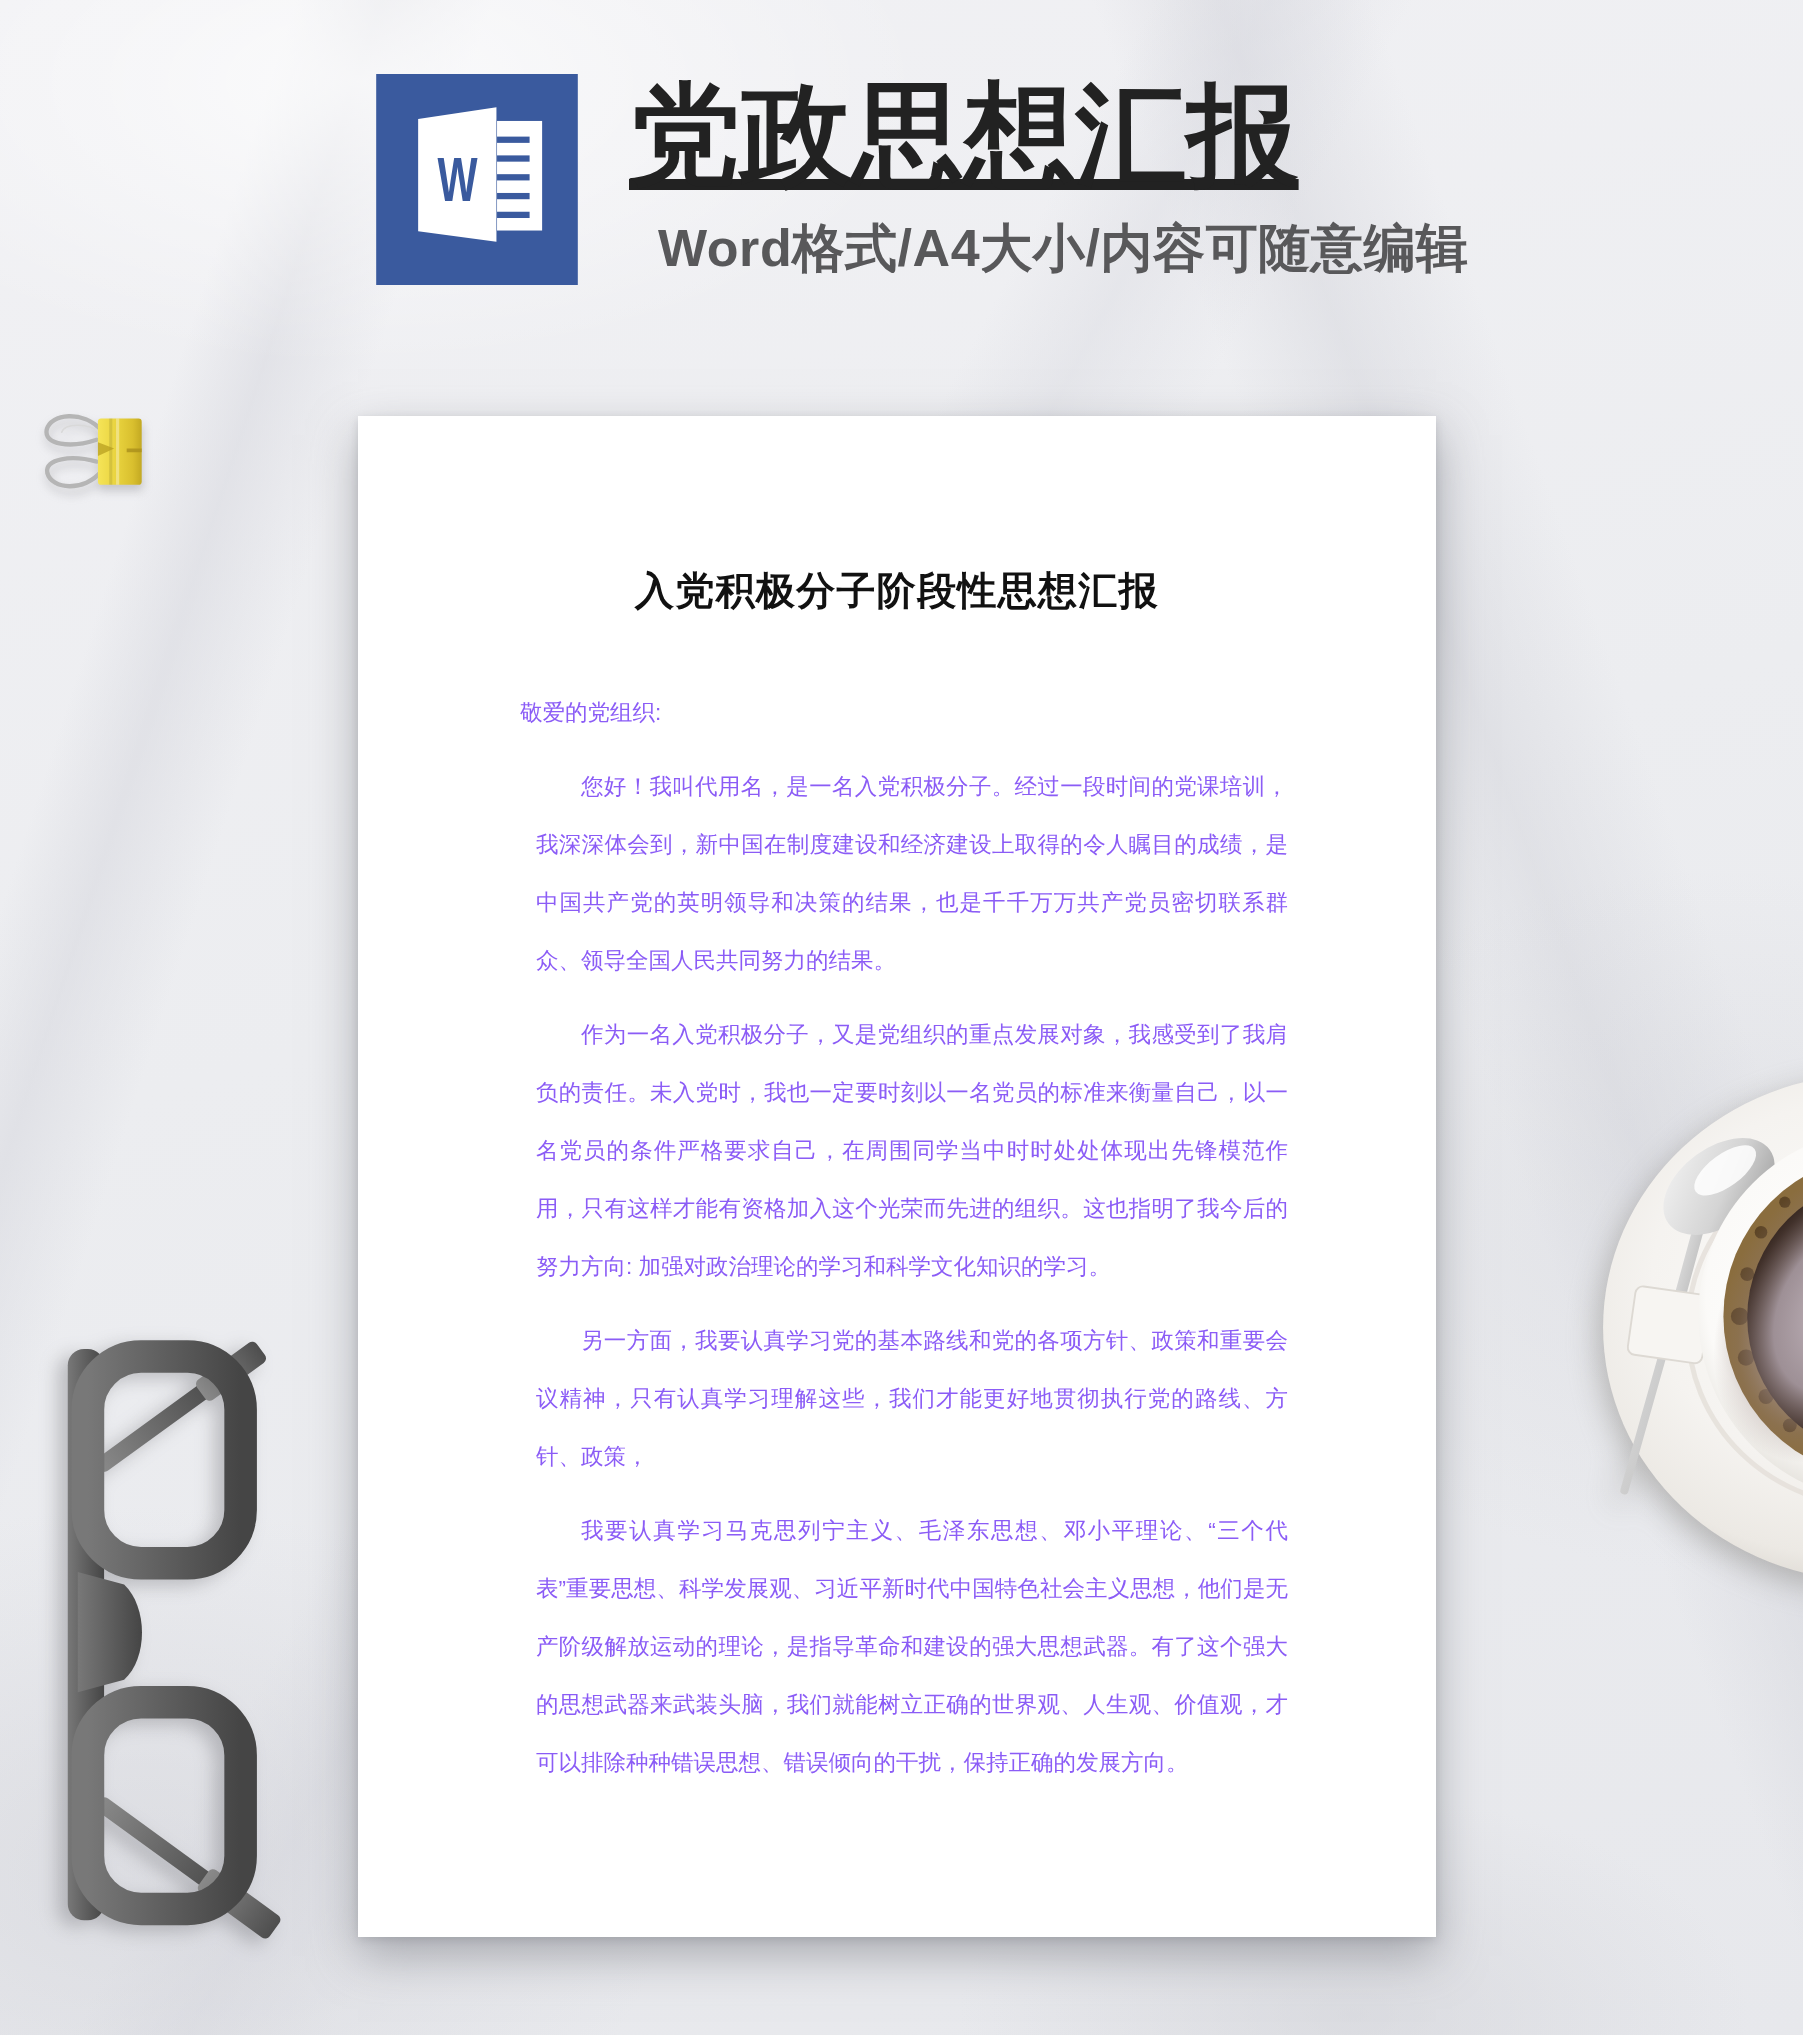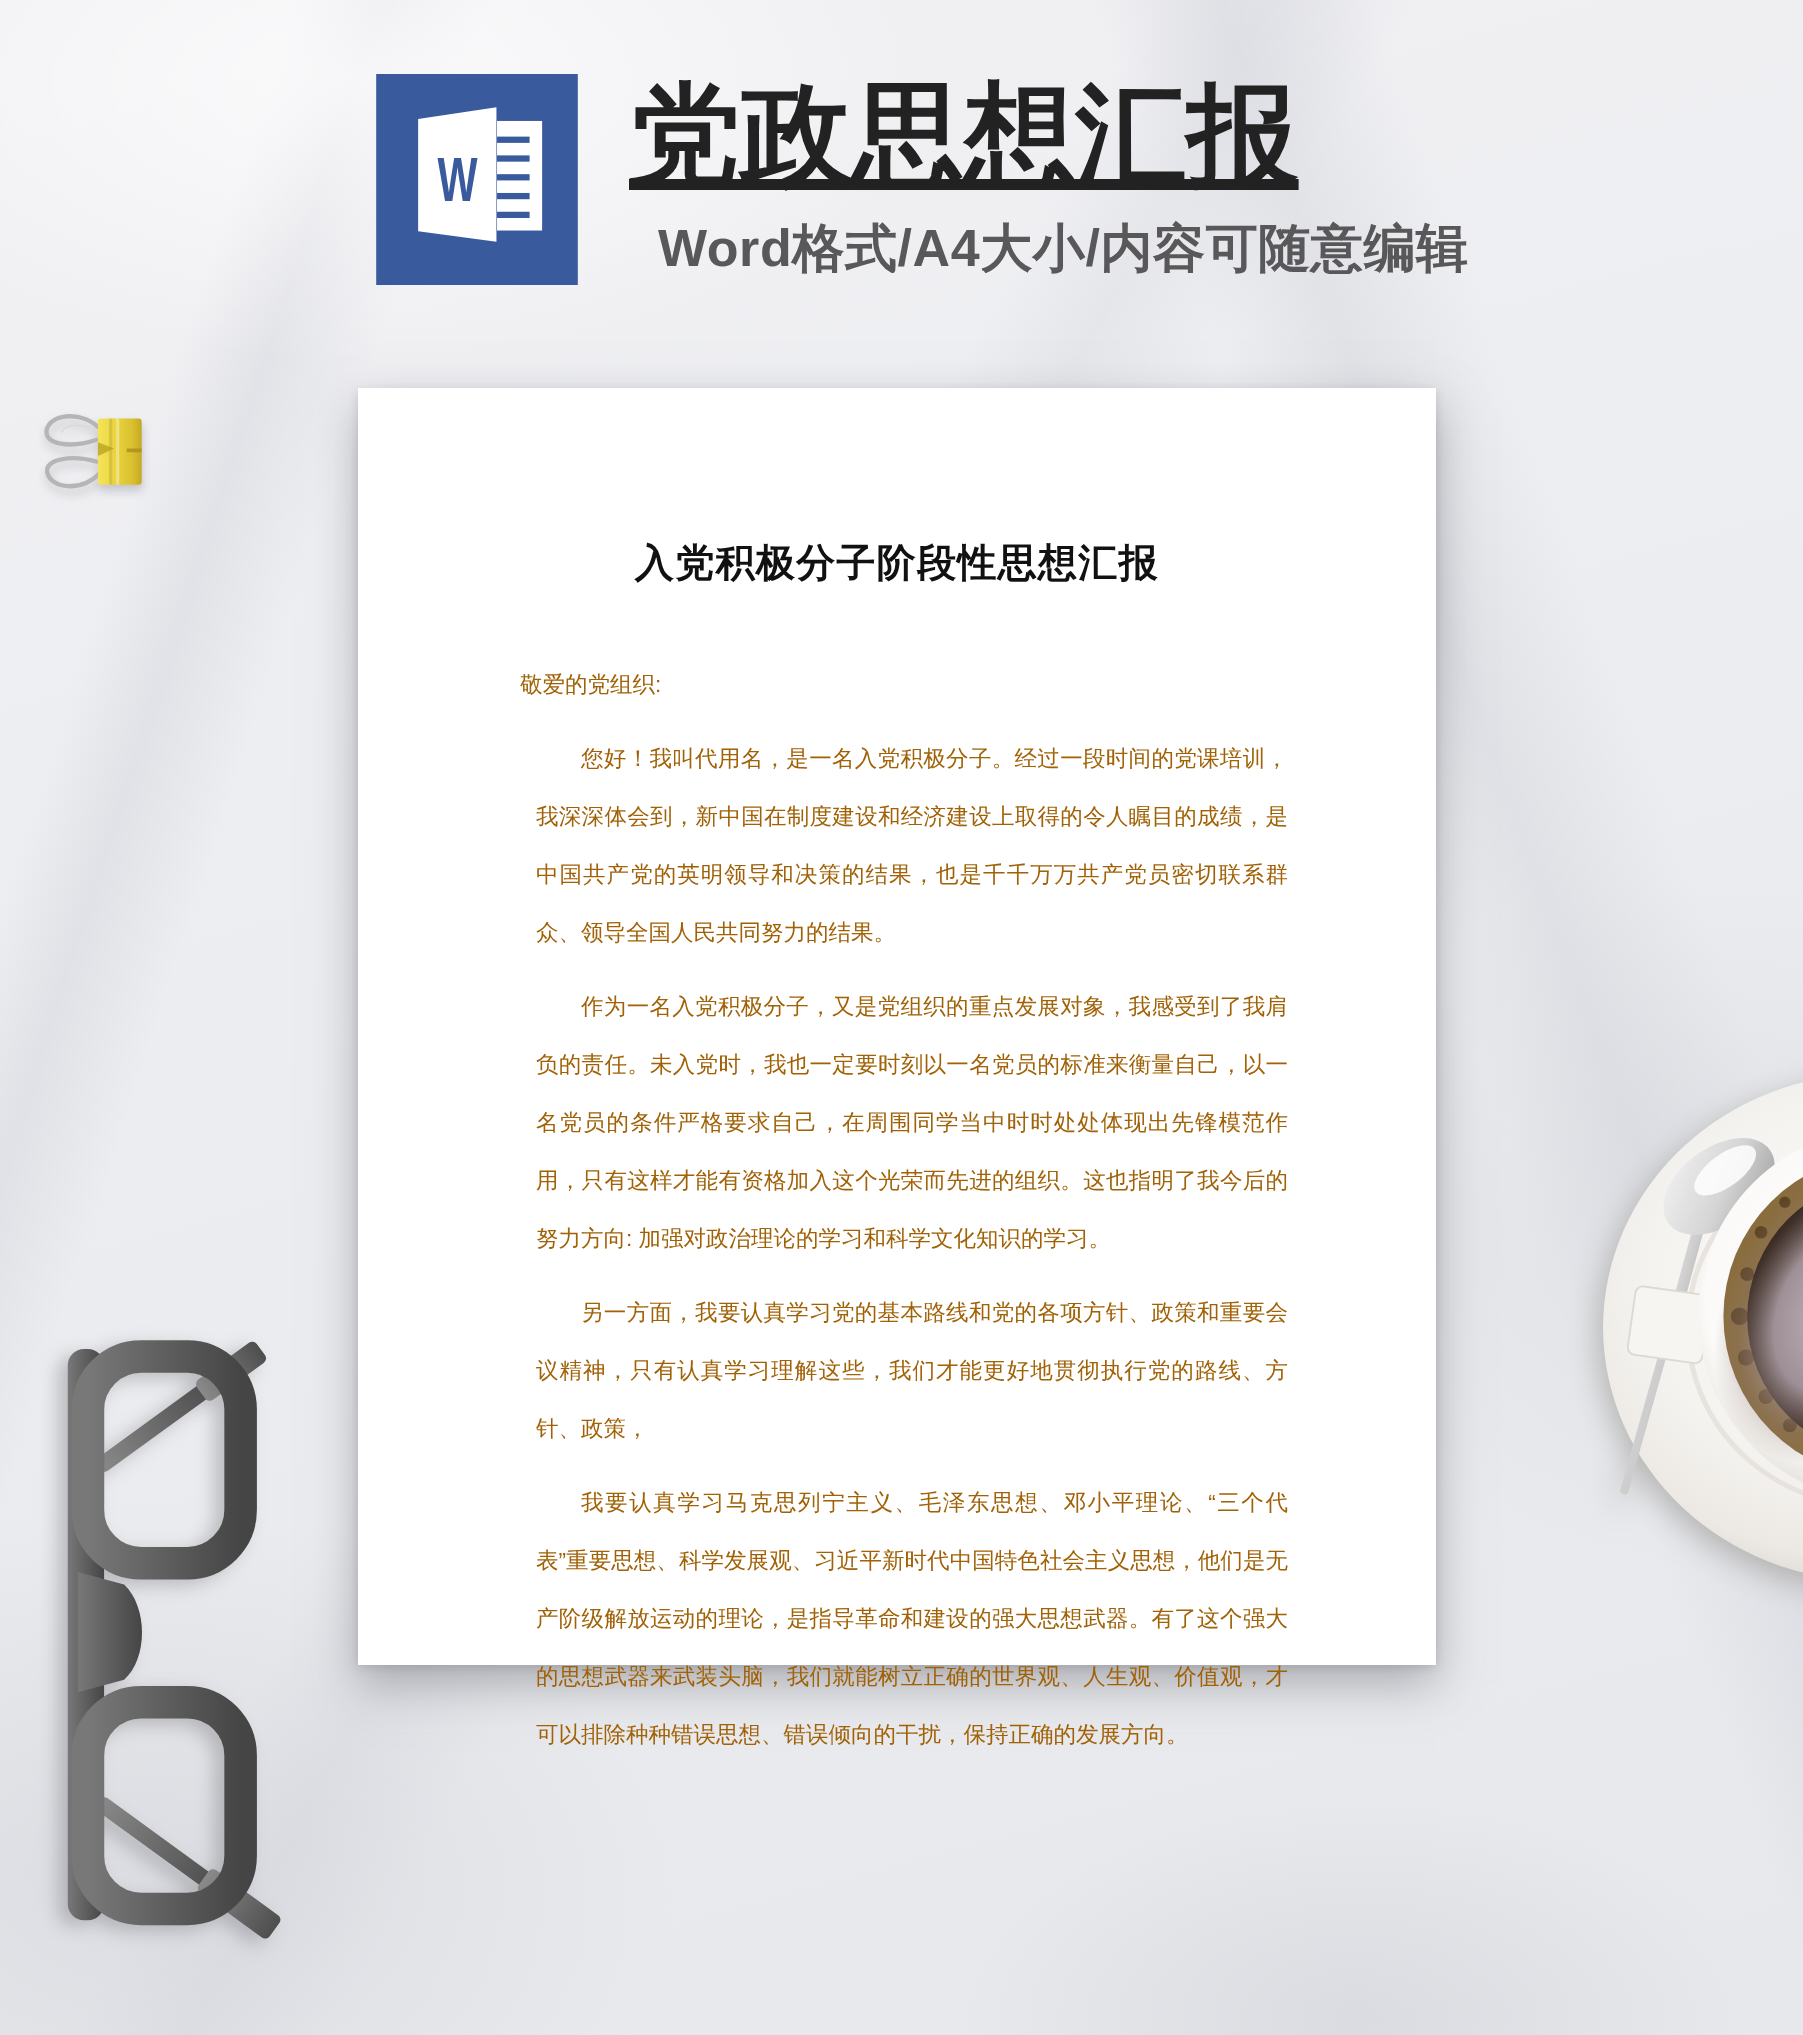--- a/index.html
+++ b/index.html
@@ -21,31 +21,31 @@
   .header-title{
     position:absolute;left:629px;top:80px;line-height:1;
     font-size:111px;font-weight:900;color:var(--title-black,#222);letter-spacing:0.6px;white-space:nowrap;text-decoration:underline;
   }
   .header-subtitle{
     position:absolute;left:658px;top:222px;line-height:1;
     font-size:52px;font-weight:700;color:var(--subtitle-gray,#58585a);letter-spacing:0.6px;white-space:nowrap;
   }
   
   .page{
-    position:absolute;left:358px;top:388px;width:1078px;height:1277px;
+    position:absolute;left:358px;top:416px;width:1078px;height:1521px;
     background:var(--page-white,#fff);
     box-shadow:0 19px 44px rgba(110,112,120,.50), 0 2.5px 8.8px rgba(130,132,140,.30);
   }
   .doc-title{
     position:absolute;top:148px;left:0;width:100%;text-align:center;
     font-family:"Liberation Serif",serif;font-weight:700;font-size:39px;color:#111;letter-spacing:1.3px;
   }
   .doc-body{
     position:absolute;top:268px;left:162px;width:784px;
-    font-size:22.5px;line-height:58px;color:#a16207;text-align:justify;
+    font-size:22.5px;line-height:58px;color:#8b5cf6;text-align:justify;
   }
   .salutation{margin:0;}
   .para{margin:16px;text-indent:2em;}
   
   .clip-icon{position:absolute;left:34px;top:401px;width:116px;height:100px;
     filter:drop-shadow(1.9px 6.3px 5px rgba(120,120,125,.35));}
   .glasses-icon{position:absolute;left:59px;top:1334px;width:238px;height:620px;
     filter:drop-shadow(-10px 6.3px 8.8px rgba(110,110,116,.38));}
   .coffee-icon{position:absolute;left:1578px;top:1058px;width:351px;height:539px;
     filter:drop-shadow(-5px 10px 15px rgba(125,122,116,.45));}

